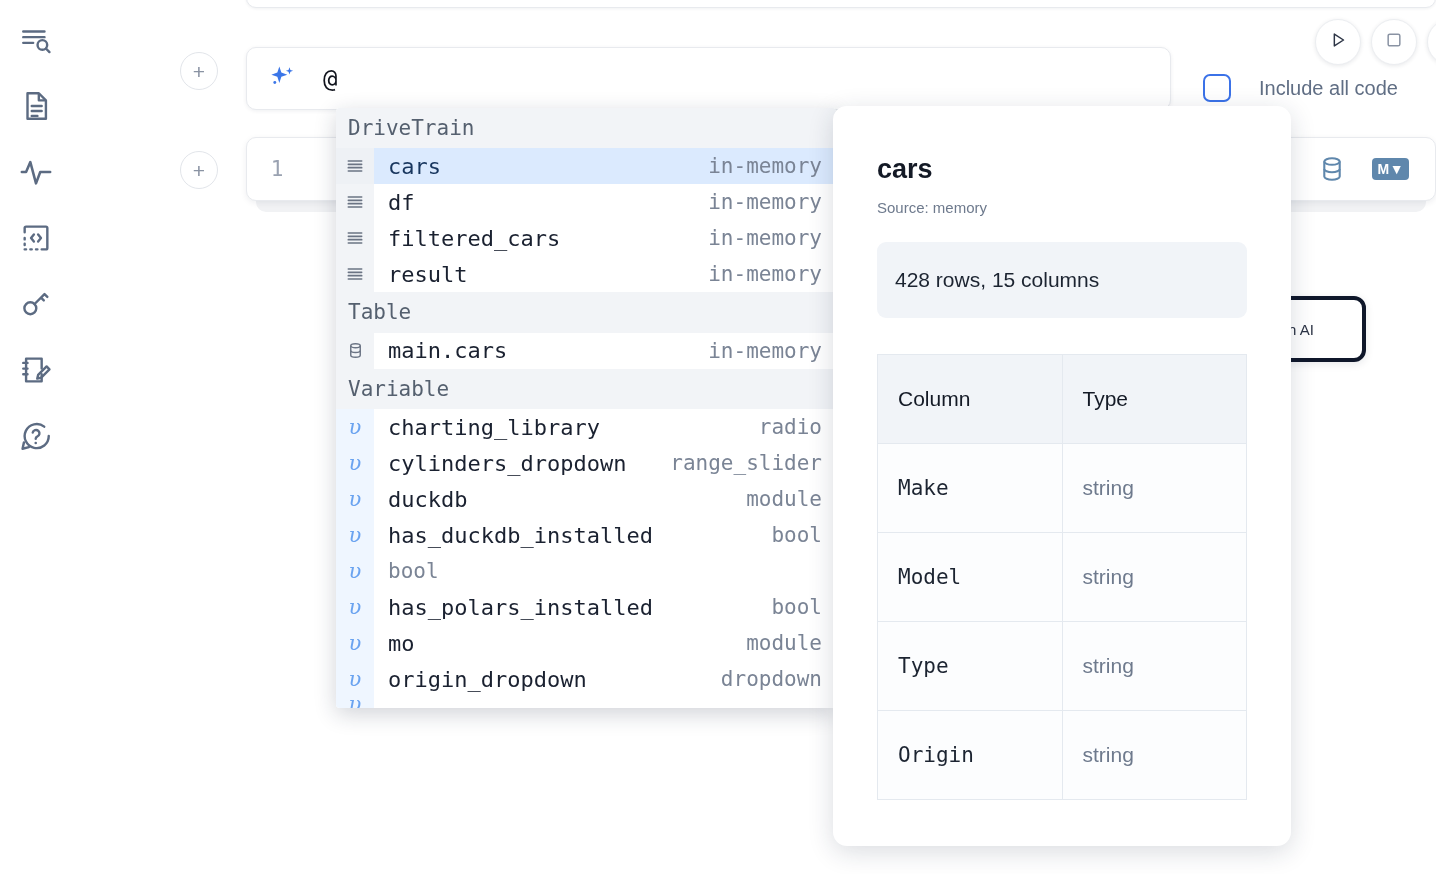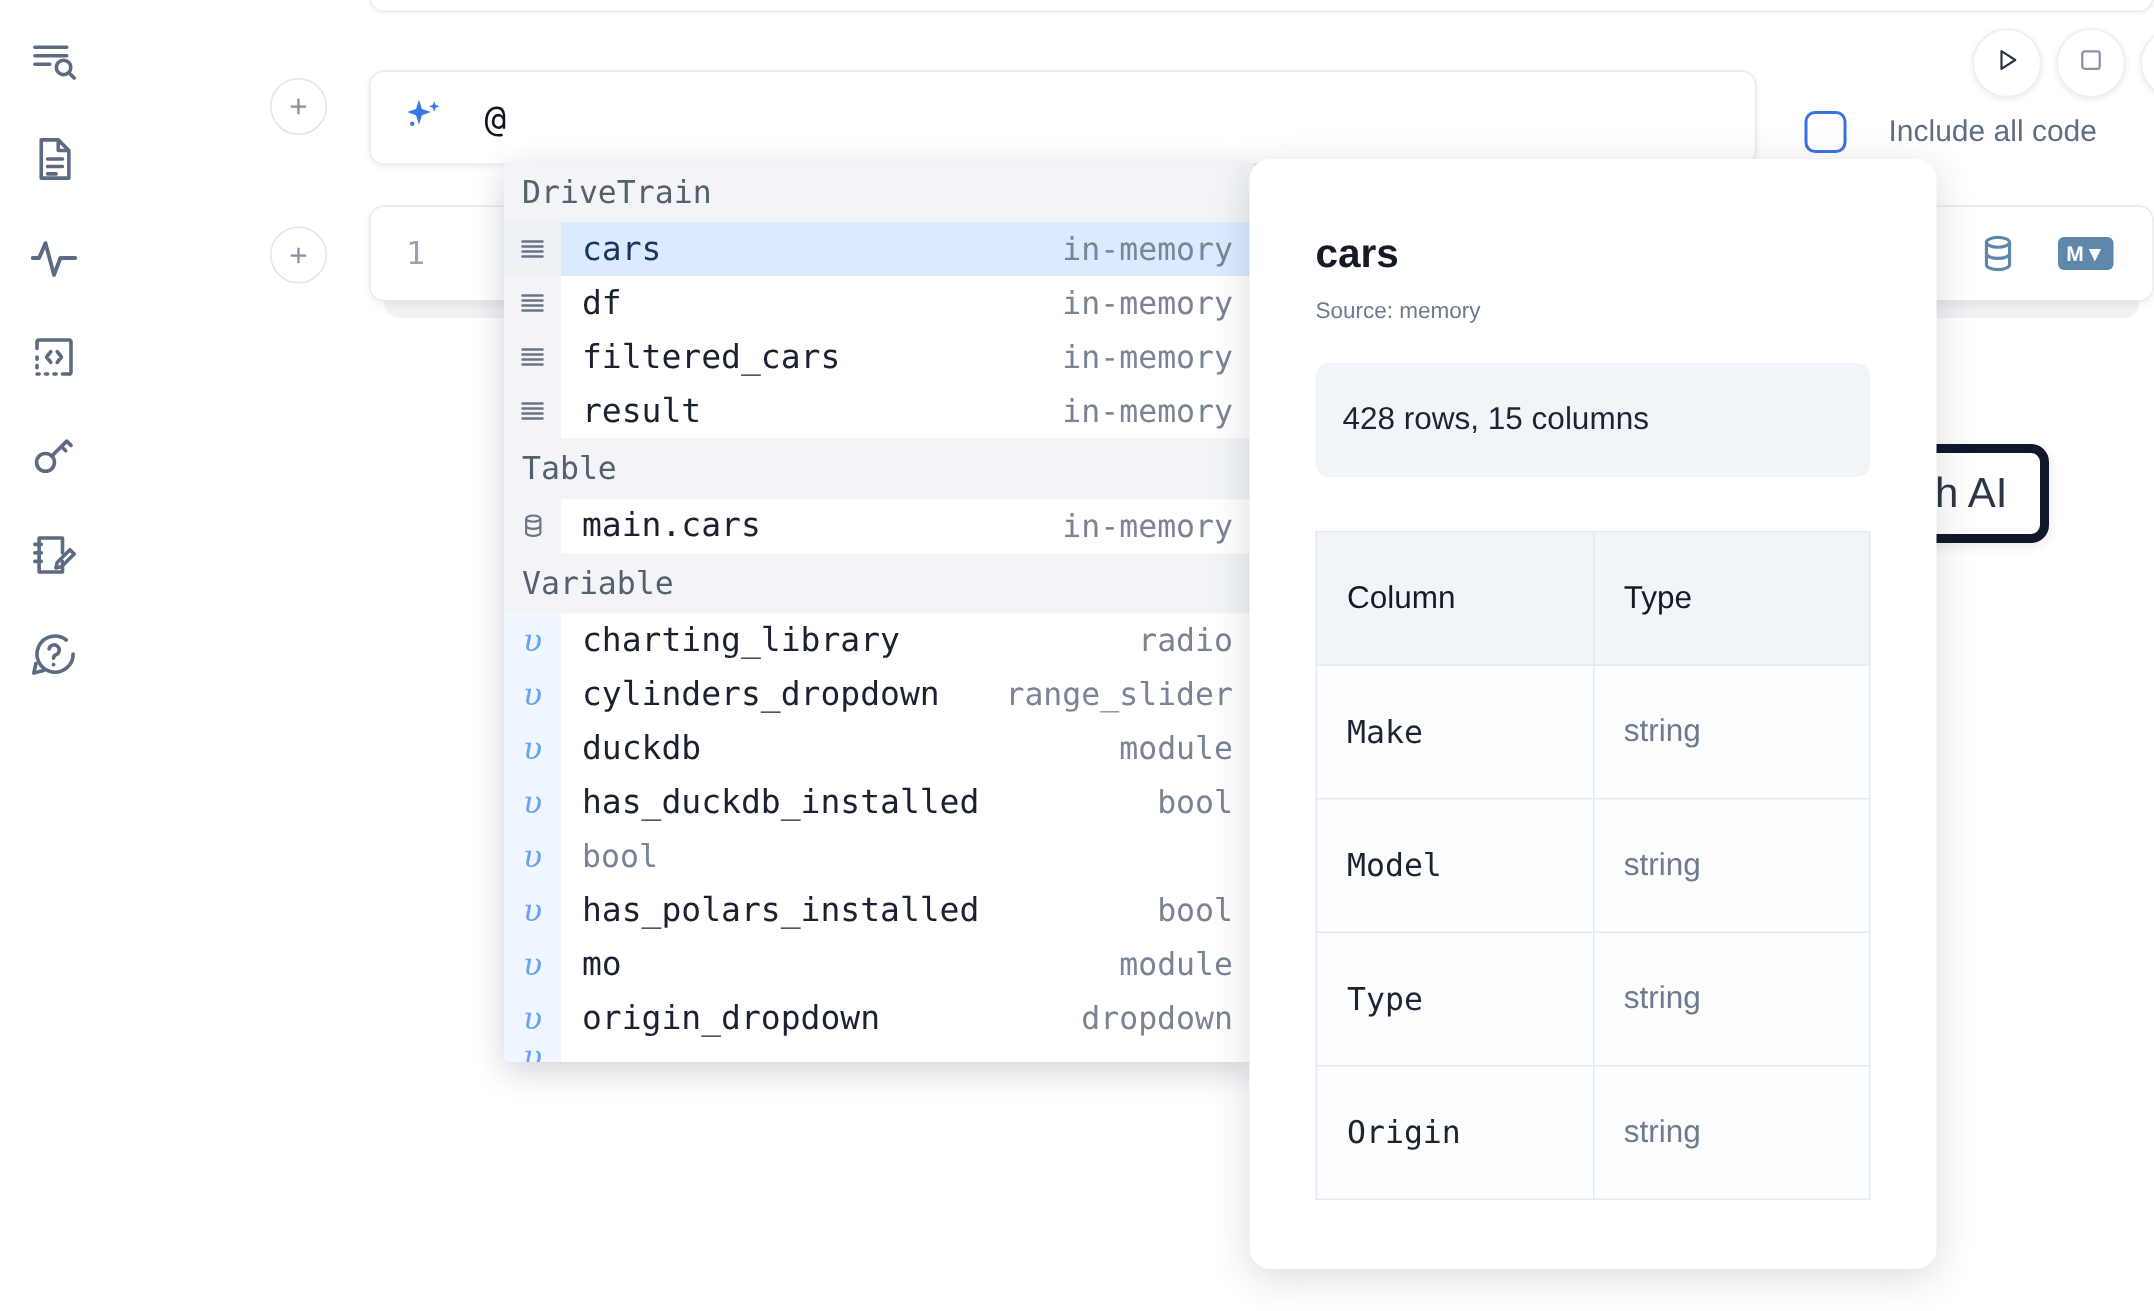--- a/index.html
+++ b/index.html
@@ -102,24 +102,24 @@
     font-family: "Liberation Sans", sans-serif;
   }
   .cell-shadow-strip {
     position: absolute; left: 256px; top: 198px; width: 1170px; height: 14px;
     background: #f1f2f4; border-radius: 0 0 10px 10px; z-index: 0;
   }
 
   
   .ai-button {
     position: absolute; left: 1262px; top: 296px; width: 104px; height: 66px;
-    background: #fff; border: 6px solid #0f172a; border-radius: 12px;
+    background: #fff; border: 4px solid #0f172a; border-radius: 12px;
     box-shadow: 0 2px 8px rgba(20,30,50,.10);
     display: flex; align-items: center; z-index: 2;
-    font-size: 28px; color: #2d3546; padding-left: 22px; overflow: hidden;
+    font-size: 15px; color: #2d3546; padding-left: 22px; overflow: hidden;
   }
 
   
   .ac-panel {
     position: absolute; left: 336px; top: 108px; width: 500px; height: 600px;
     background: #ffffff; border-radius: 4px;
     box-shadow: 0 6px 22px rgba(25,35,60,.20);
     overflow: hidden; z-index: 8;
     font-family: "DejaVu Sans Mono", monospace;
   }

